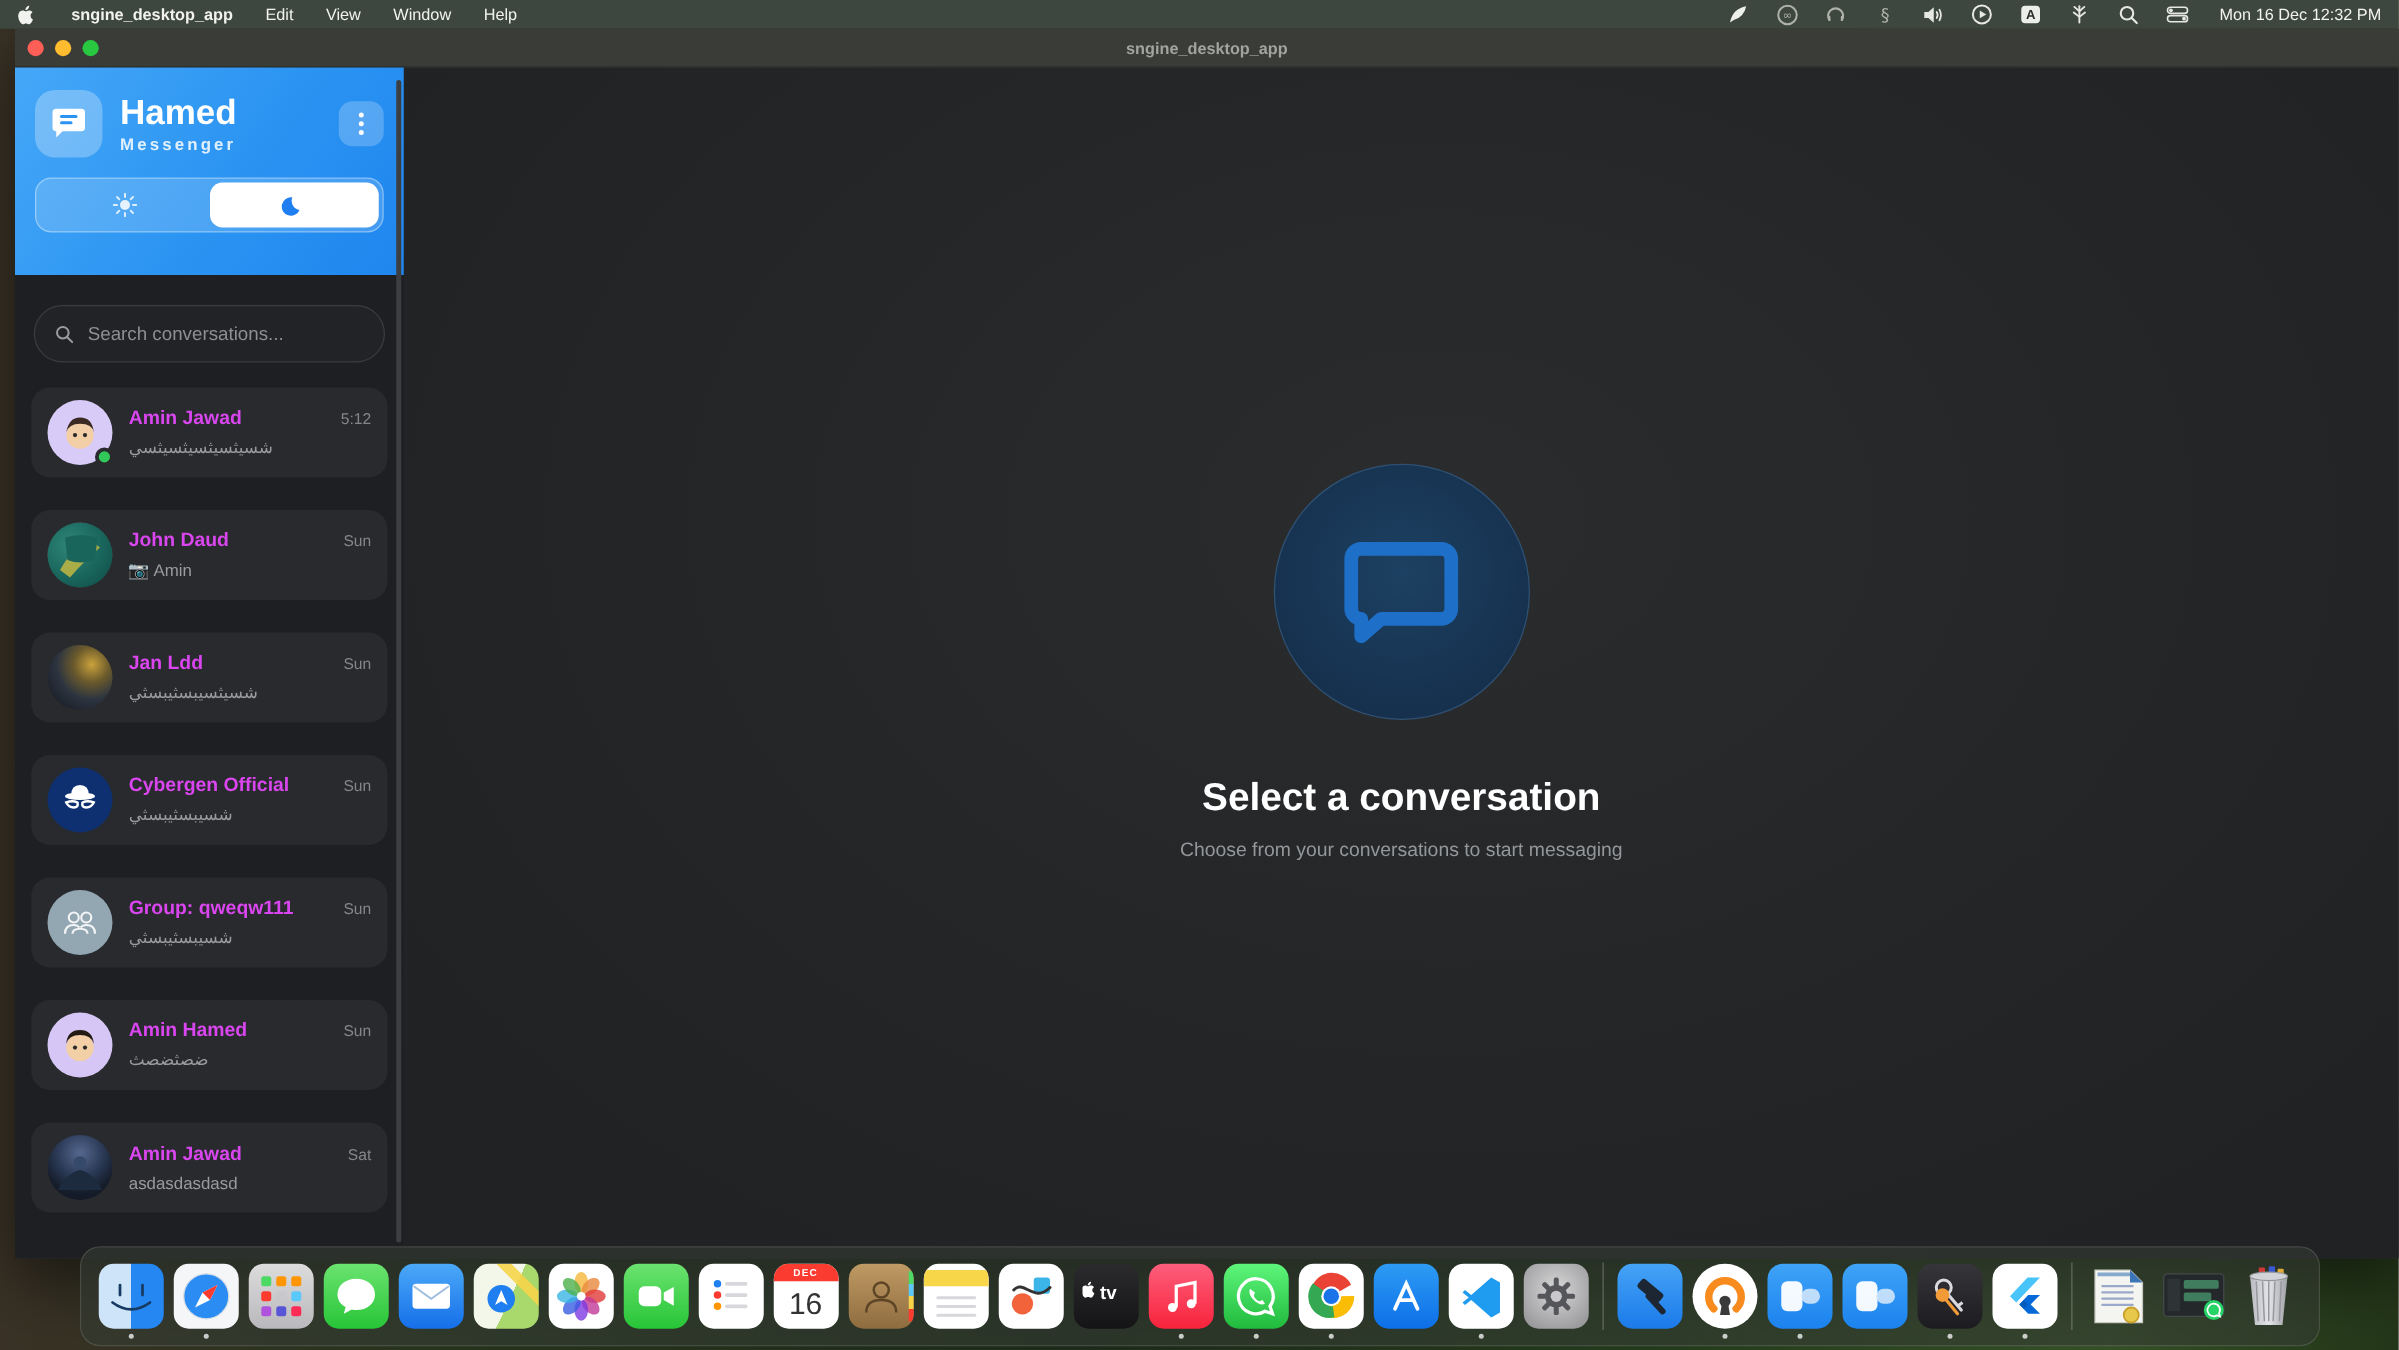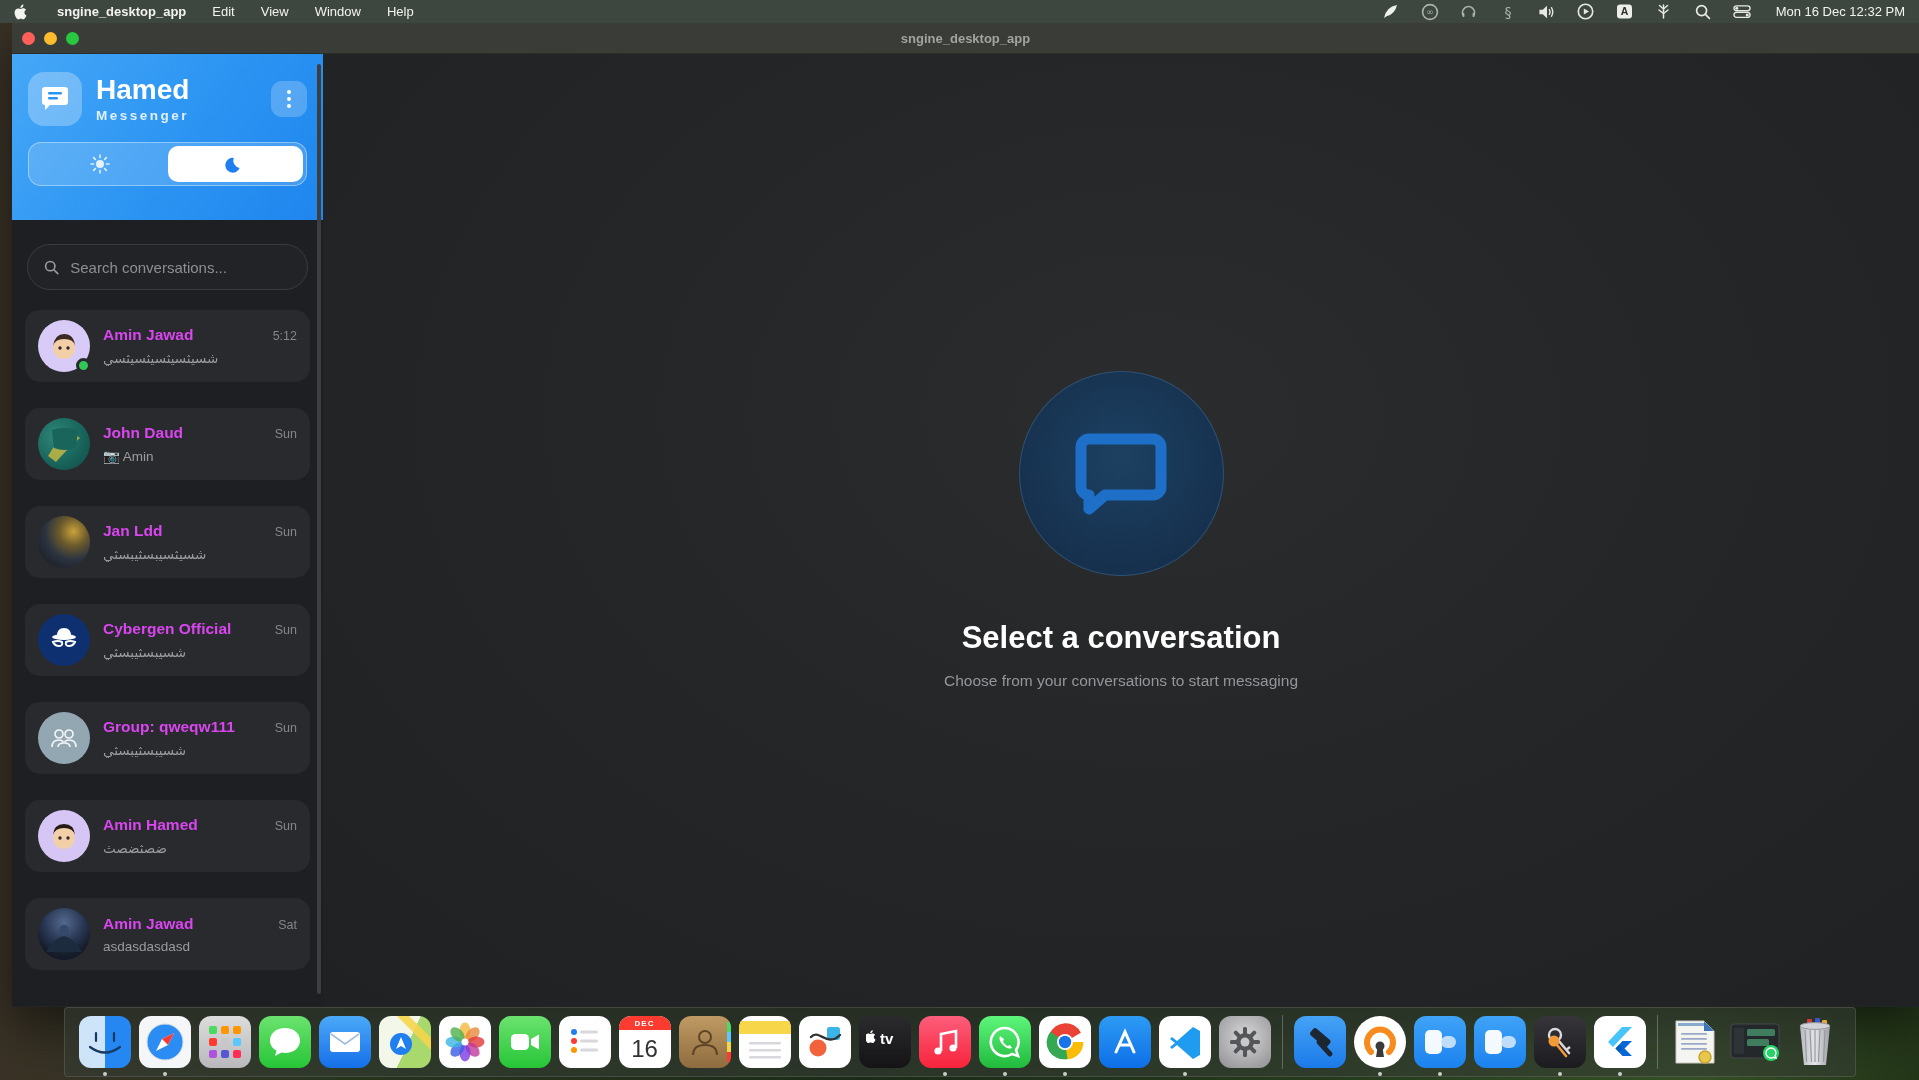--- a/index.html
+++ b/index.html
@@ -68,22 +68,22 @@
   
   .main { flex:1; background:radial-gradient(ellipse at 52% 38%, #2a2c2e 0%, #242628 45%, #1f2123 100%);
     display:flex; flex-direction:column; align-items:center; justify-content:center; }
   .empty-circle { width:205px; height:205px; border-radius:50%;
     background:radial-gradient(circle at 50% 42%, #1d4162 0%, #173351 60%, #142c47 100%);
     border:1px solid rgba(110,160,210,.28); display:flex; align-items:center; justify-content:center; }
   .empty-title { margin-top:44px; color:#ffffff; font-size:31px; font-weight:700; }
   .empty-sub { margin-top:16px; color:#94979a; font-size:15.5px; }
 
   
-  .dock { position:absolute; left:50%; transform:translateX(-50%); bottom:3px; height:70px;
-    background:rgba(54,60,52,.58); border:1px solid rgba(255,255,255,.12); border-radius:4px;
+  .dock { position:absolute; left:50%; transform:translateX(-50%); bottom:3px; height:80px;
+    background:rgba(54,60,52,.58); border:1px solid rgba(255,255,255,.12); border-radius:16px;
     display:flex; align-items:center; padding:0 10px; z-index:40; }
   .dock-item { width:60px; height:70px; display:flex; flex-direction:column; align-items:center; justify-content:center; position:relative; flex:none; }
   .dock-ic { width:52px; height:52px; border-radius:12px; display:flex; align-items:center; justify-content:center; overflow:hidden; position:relative; }
   .run-dot { position:absolute; bottom:1px; width:4px; height:4px; border-radius:50%; background:rgba(230,230,230,.85); }
   .dock-div { width:1px; height:54px; background:rgba(255,255,255,.25); margin:0 7px; flex:none; }
 </style>
 </head>
 <body>
 
 <div class="desktop">

